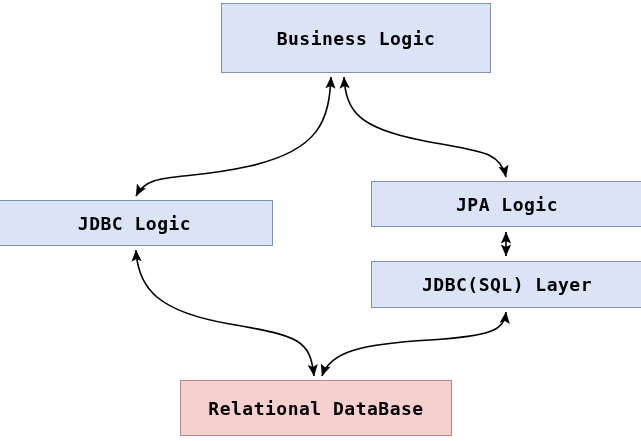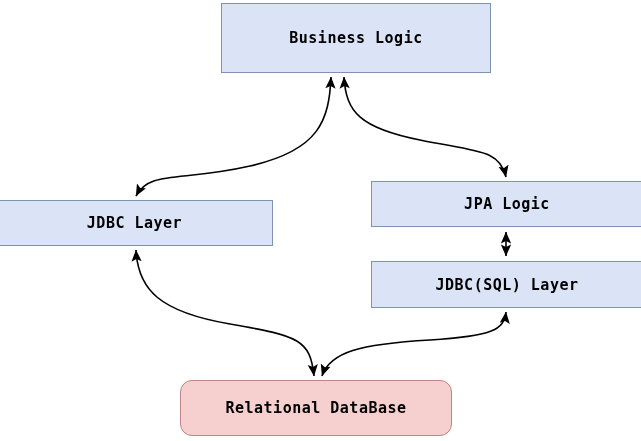--- a/index.html
+++ b/index.html
@@ -21,21 +21,21 @@
     display: flex;
     align-items: center;
     justify-content: center;
     border-style: solid;
     border-width: 1px;
     text-align: center;
     letter-spacing: 0.5px;
   }
   .node-label {
     font-weight: bold;
-    font-size: 15px;
+    font-size: 18px;
     color: #000000;
     white-space: nowrap;
   }
   .box-blue {
     background: #dae4f6;
     border-color: #7f92b0;
   }
   .box-pink {
     background: #f6cfcf;
     border-color: #c08585;
@@ -75,28 +75,28 @@
         <path d="M 136,250 C 138,290 160,312 230,324 C 300,336 310,340 314,376" class="edge-path" stroke="#000000" marker-end="url(#arrow-end)" marker-start="url(#arrow-start)"></path>
         <path d="M 322,376 C 330,352 360,344 430,340 C 492,336 504,330 506,312" class="edge-path" stroke="#000000" marker-end="url(#arrow-end)" marker-start="url(#arrow-start)"></path>
       </g>
   </svg>
 
   <div class="node box-blue" style="left:221px; top:3px; width:270px; height:70px;">
     <span class="node-label">Business Logic</span>
   </div>
 
   <div class="node box-blue" style="left:-4px; top:200px; width:277px; height:46px;">
-    <span class="node-label">JDBC Layer</span>
+    <span class="node-label">JDBC Logic</span>
   </div>
 
   <div class="node box-blue" style="left:371px; top:181px; width:272px; height:46px;">
     <span class="node-label">JPA Logic</span>
   </div>
 
   <div class="node box-blue" style="left:371px; top:261px; width:272px; height:47px;">
     <span class="node-label">JDBC(SQL) Layer</span>
   </div>
 
-  <div class="node box-pink" style="left:180px; top:380px; width:272px; height:56px;border-radius:12px;">
+  <div class="node box-pink" style="left:180px; top:380px; width:272px; height:56px;">
     <span class="node-label">Relational DataBase</span>
   </div>
 
 </div>
 
 </body></html>

